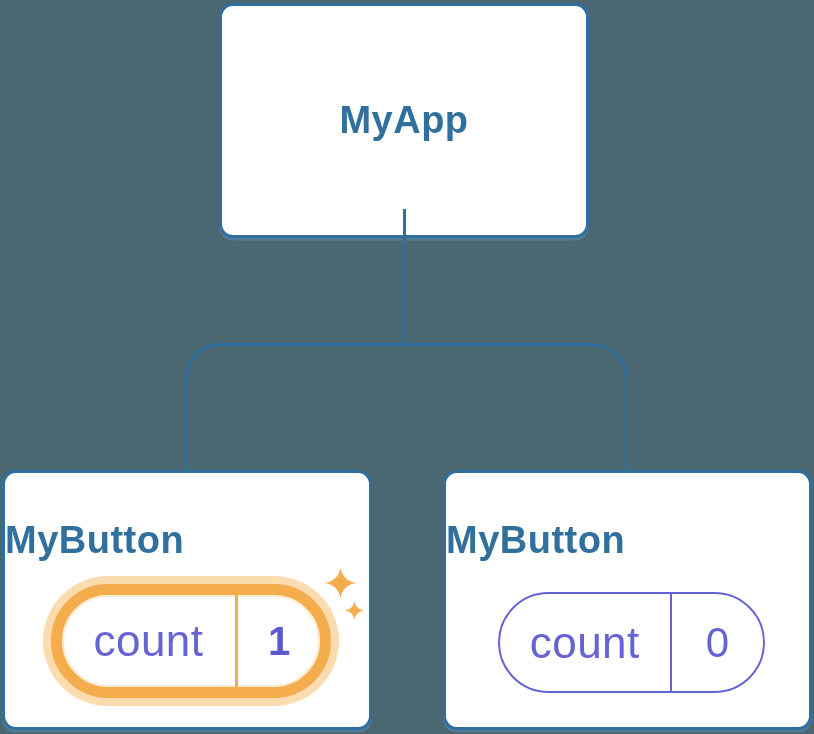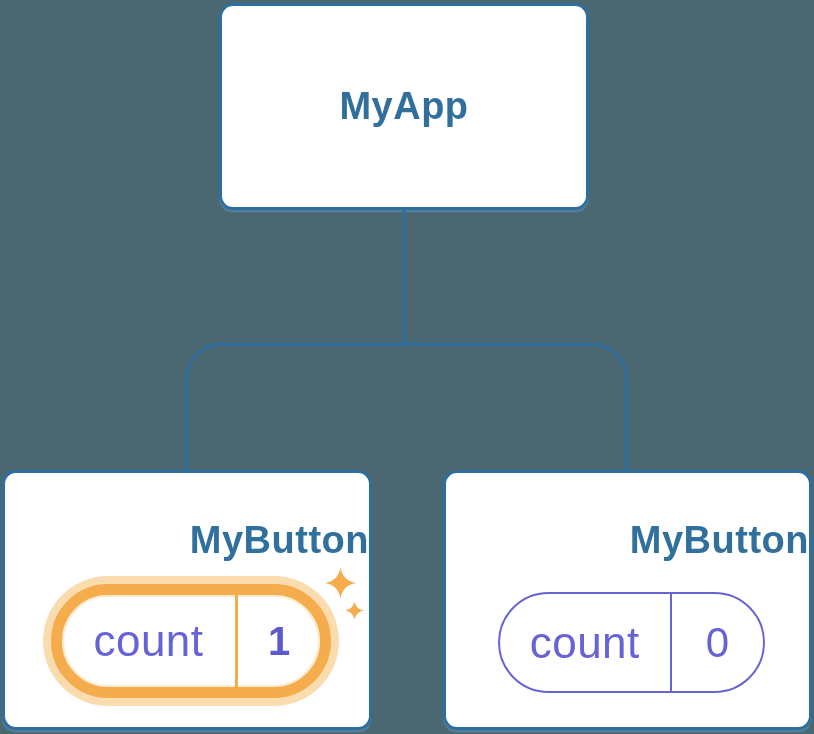--- a/index.html
+++ b/index.html
@@ -26,30 +26,30 @@
   }
   .card{
     position:absolute;
     background:var(--card);
     border:3px solid var(--stroke-blue);
     border-radius:14px;
     box-sizing:border-box;
     box-shadow:0 2.5px 0 var(--stroke-blue-soft);
   }
   #card-app{
-    left:219px;top:3px;width:370px;height:207px;
+    left:219px;top:3px;width:370px;height:235px;
     display:flex;align-items:center;justify-content:center;
   }
   .card-title{
     font-size:38px;font-weight:700;color:var(--heading);
     letter-spacing:0.5px;
   }
   .child-title{
     position:absolute;left:0;top:46px;width:100%;
-    text-align:right;
+    text-align:left;
   }
   
   #stem{
     position:absolute;left:402.5px;top:209px;width:3px;height:137px;
     background:var(--stroke-blue);
   }
   #branch{
     position:absolute;left:185px;top:343px;width:443px;height:127px;
     border:3px solid var(--stroke-blue);
     border-bottom:none;

